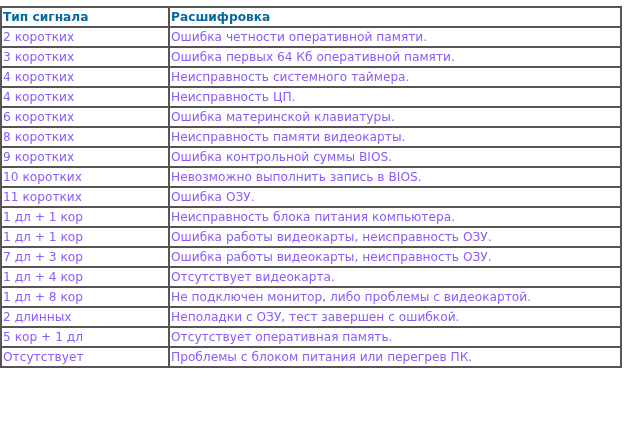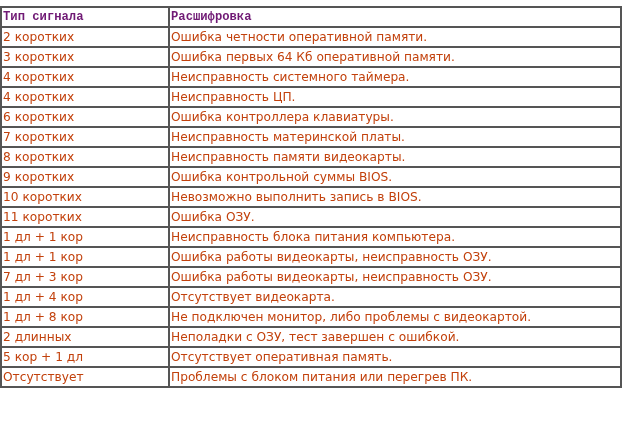--- a/index.html
+++ b/index.html
@@ -33,25 +33,24 @@
       padding: 0 0 0 1px;
       font-size: 12.2px;
       line-height: 18px;
       text-align: left;
       vertical-align: middle;
       white-space: nowrap;
       overflow: hidden;
     }
     table.beep-table th {
       font-weight: bold;
-      color: #701a75;
-      font-family: Liberation Mono, monospace;
+      color: #0369a1;
     }
     table.beep-table td {
-      color: #c2410c;
+      color: #8b5cf6;
     }
   </style>
 </head>
 <body>
 
 <table class="beep-table">
   <colgroup>
     <col class="c1">
     <col class="c2">
   </colgroup>
@@ -73,25 +72,21 @@
     <tr>
       <td>4 коротких</td>
       <td>Неисправность системного таймера.</td>
     </tr>
     <tr>
       <td>4 коротких</td>
       <td>Неисправность ЦП.</td>
     </tr>
     <tr>
       <td>6 коротких</td>
-      <td>Ошибка контроллера клавиатуры.</td>
-    </tr>
-    <tr>
-      <td>7 коротких</td>
-      <td>Неисправность материнской платы.</td>
+      <td>Ошибка материнской клавиатуры.</td>
     </tr>
     <tr>
       <td>8 коротких</td>
       <td>Неисправность памяти видеокарты.</td>
     </tr>
     <tr>
       <td>9 коротких</td>
       <td>Ошибка контрольной суммы BIOS.</td>
     </tr>
     <tr>

